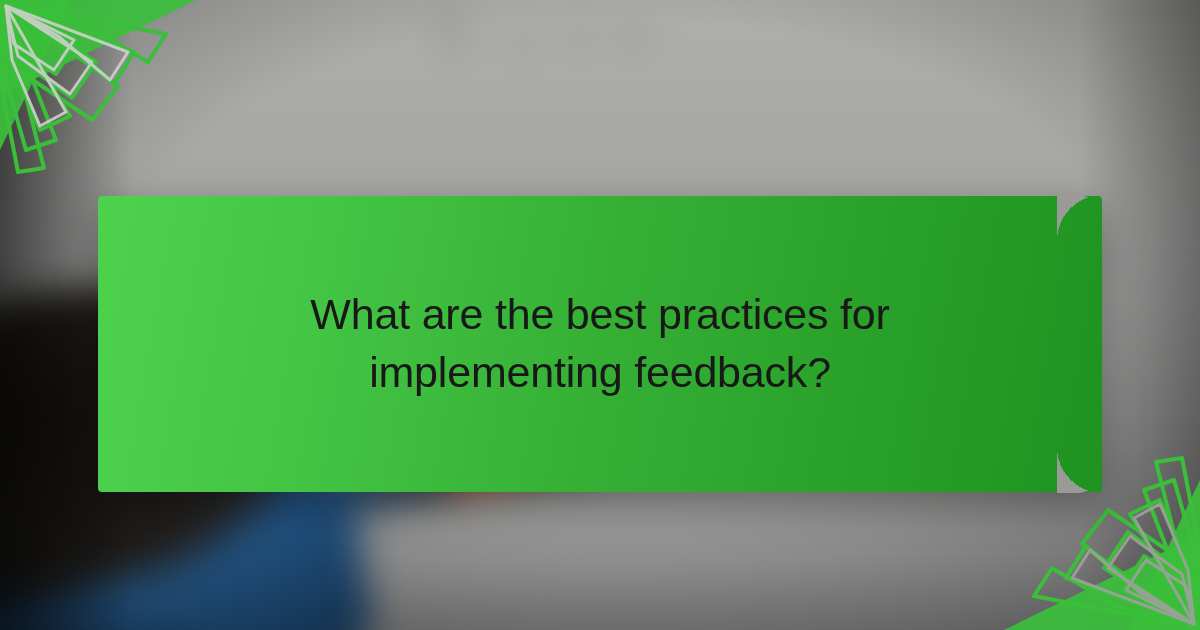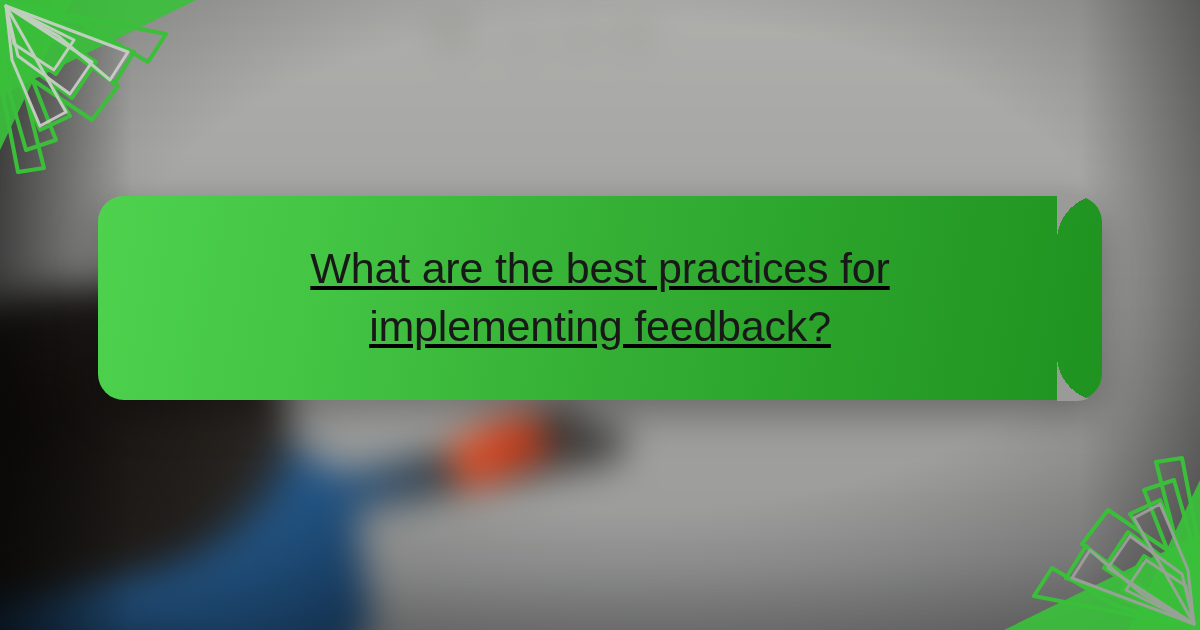--- a/index.html
+++ b/index.html
@@ -135,28 +135,27 @@
   }
   .ornament.top-left  { left: 0;  top: 0; }
   .ornament.bottom-right { right: 0; bottom: 0; transform: rotate(180deg); }
 
   
   .banner {
     position: absolute;
     left: 98px;
     top: 196px;
     width: 1004px;
-    height: 204px;
-    border-radius: 26px;
+    height: 296px;
+    border-radius: 4px;
     background: linear-gradient(100deg, #4ed24e 0%, #44c544 22%, #35b035 50%, #2aa22a 74%, #1f921f 100%);
     box-shadow: 0 14px 40px rgba(0,0,0,.35);
     display: flex;
     align-items: center;
     justify-content: center;
-    text-decoration: underline;
   }
   
   .notch {
     position: absolute;
     width: 46px;
     height: 46px;
     background: transparent;
     box-shadow: 0 0 0 60px transparent;
   }
   .notch-tr {

